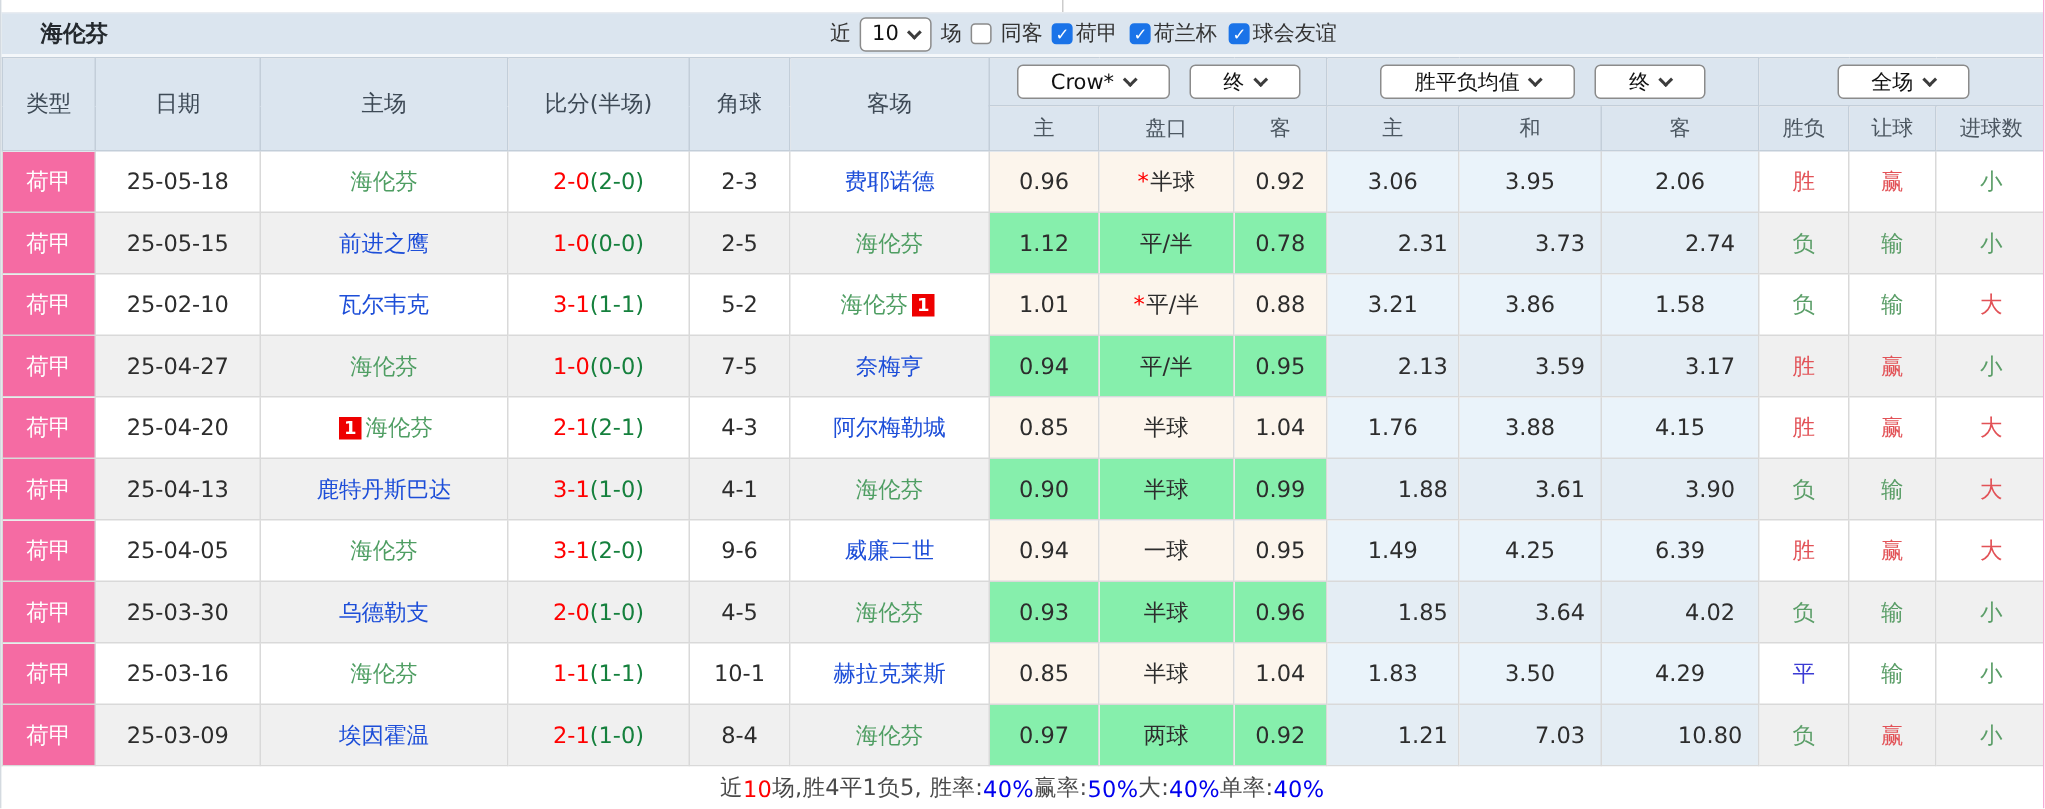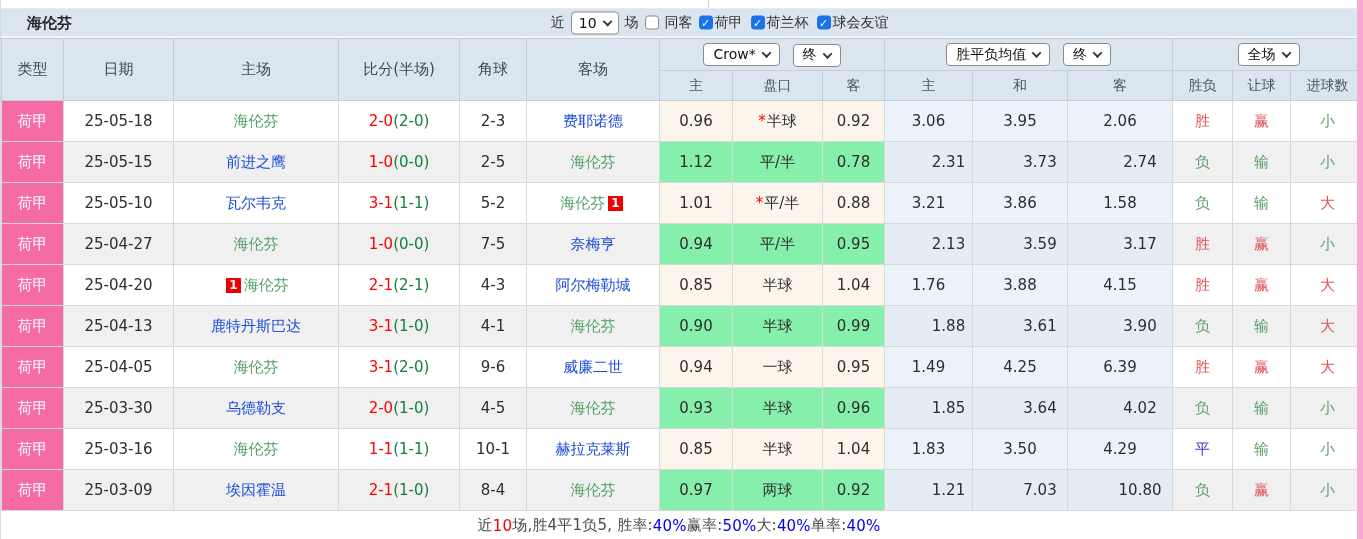--- a/index.html
+++ b/index.html
@@ -1,38 +1,38 @@
 <!DOCTYPE html>
 <html style="--league-pink: #f56ba3; --header-bg: #dbe5ef; --score-red: #ff0000; --team-green: #4f9e63; --win-red: #e25257; --lose-green: #5b9e68; --draw-blue: #3b3bd4; --stat-blue: #0000ee; --stat-red: #ff0000; --check-blue: #1a73e8; --asian-bg: #fcf5ec; --euro-bg: #eaf3fa;"><head>
 <meta charset="utf-8">
 <style>
   * { box-sizing: border-box; margin: 0; padding: 0; }
   html,body { background:#fff; }
   body { font-family: "DejaVu Sans", "Liberation Sans", sans-serif; }
 
   .page{
     width:1363px; height:539px; overflow:hidden; position:relative;
-    background:#fff; border-left:1px solid #d4dae0; border-right:6px solid #f9a8d4;
+    background:#fff; border-left:1px solid #d4dae0; border-right:1px solid #f9a8d4;
   }
   .top-strip{ height:8px; background:#fff; position:relative; }
   .top-strip .tick{ position:absolute; left:707px; top:0; width:1px; height:8px; background:#cccccc; }
 
   .titlebar{
     height:30px; background:var(--header-bg); position:relative;
     border-top:1px solid #e8ecf1; border-bottom:2px solid #f4f7fa;
   }
   .title{ position:absolute; left:26px; top:50%; transform:translateY(-50%);
     font-weight:bold; font-size:15px; color:#24292e; }
   .controls{ position:absolute; left:53%; top:50%; transform:translate(-50%,-50%);
     display:flex; align-items:center; gap:6px; font-size:14px; color:#333; white-space:nowrap; }
 
   .select{
     display:inline-flex; align-items:center; justify-content:center; gap:7px;
     background:#fff; border:1px solid #8b8b8b; border-radius:4px;
-    height:23px; padding:0 9px; font-size:14px; color:#111; cursor:default;
+    height:23px; padding:0 22px; font-size:14px; color:#111; cursor:default;
   }
   .select.sm{ padding:0 7px; }
   .chev{ width:7px; height:7px; border-right:2px solid #3c3c3c; border-bottom:2px solid #3c3c3c;
     transform:rotate(45deg) translate(-1px,-1px); display:inline-block; }
 
   .checkbox{
     width:14px; height:14px; border:1px solid #8a8a8a; border-radius:3px; background:#fff;
     display:inline-flex; align-items:center; justify-content:center;
     font-size:11px; line-height:1; color:#fff;
   }
@@ -213,21 +213,21 @@
           <td class="asian">0.78</td>
           <td class="euro">2.31</td>
           <td class="euro">3.73</td>
           <td class="euro">2.74</td>
           <td><span class="res-green">负</span></td>
           <td><span class="res-green">输</span></td>
           <td><span class="res-green">小</span></td>
         </tr>
         <tr class="odd">
           <td class="league">荷甲</td>
-          <td>25-05-10</td>
+          <td>25-02-10</td>
           <td><span class="team">瓦尔韦克</span></td>
           <td><span class="ft">3-1</span><span class="ht">(1-1)</span></td>
           <td>5-2</td>
           <td><span class="team focus">海伦芬</span><span class="redcard">1</span></td>
           <td class="asian">1.01</td>
           <td class="asian"><span class="star">*</span>平/半</td>
           <td class="asian">0.88</td>
           <td class="euro">3.21</td>
           <td class="euro">3.86</td>
           <td class="euro">1.58</td>

